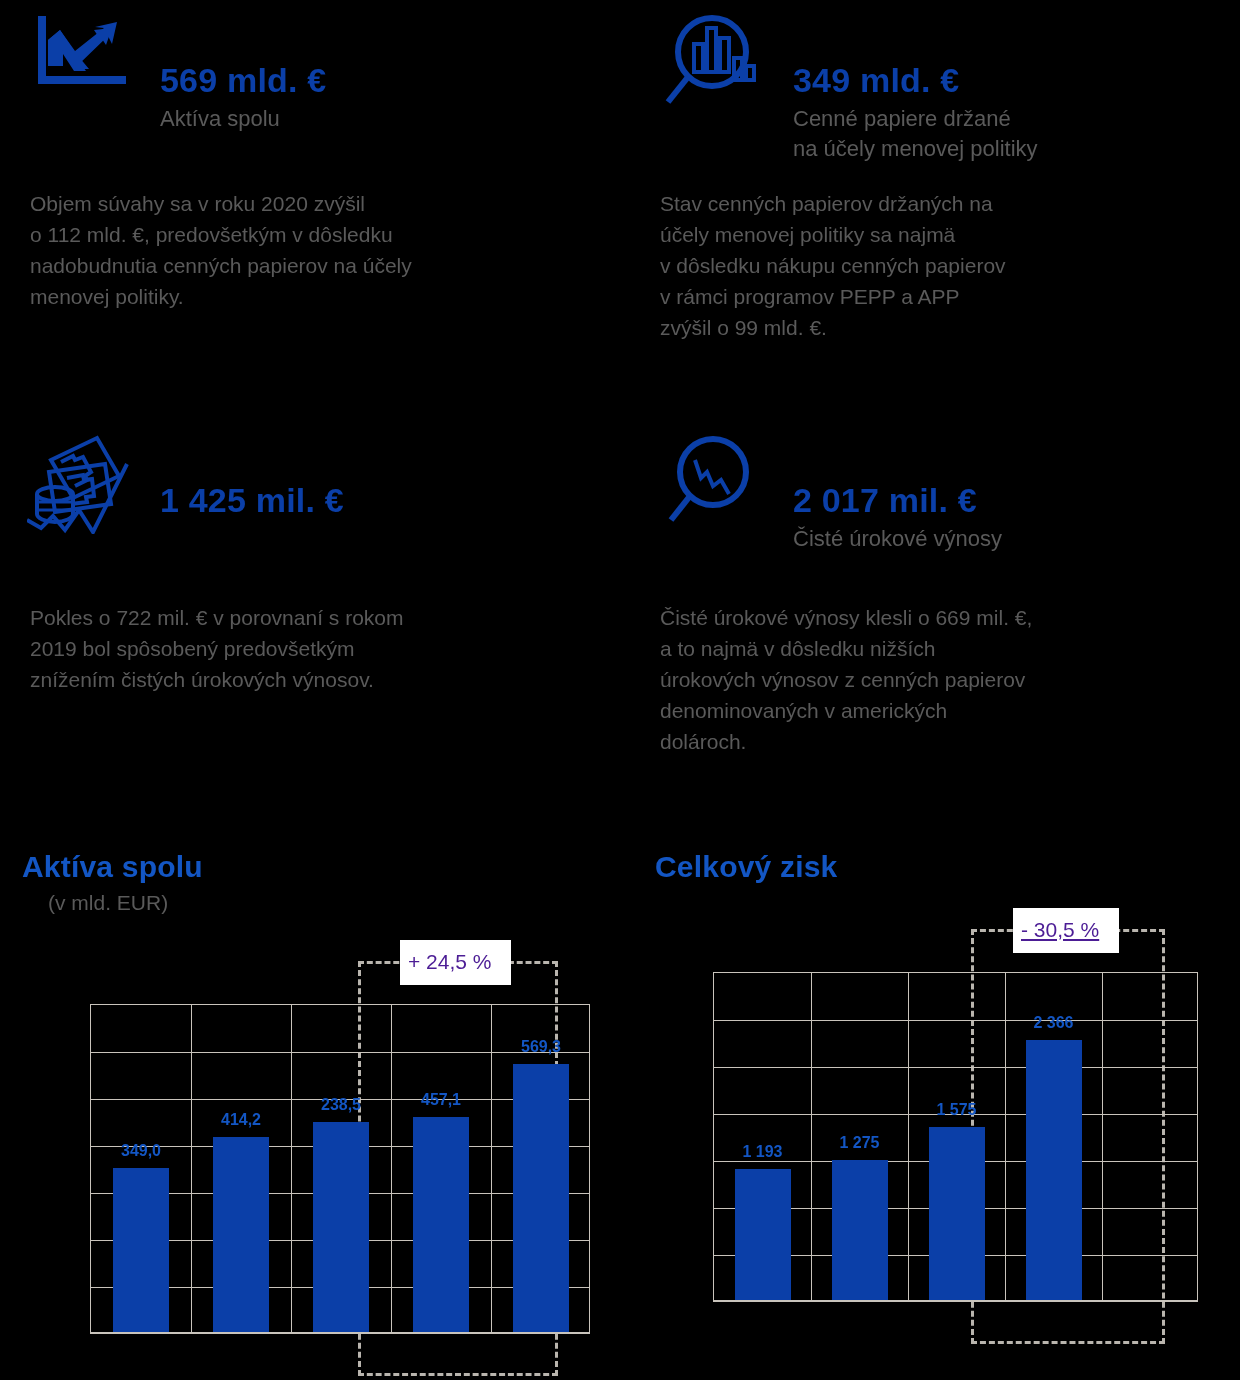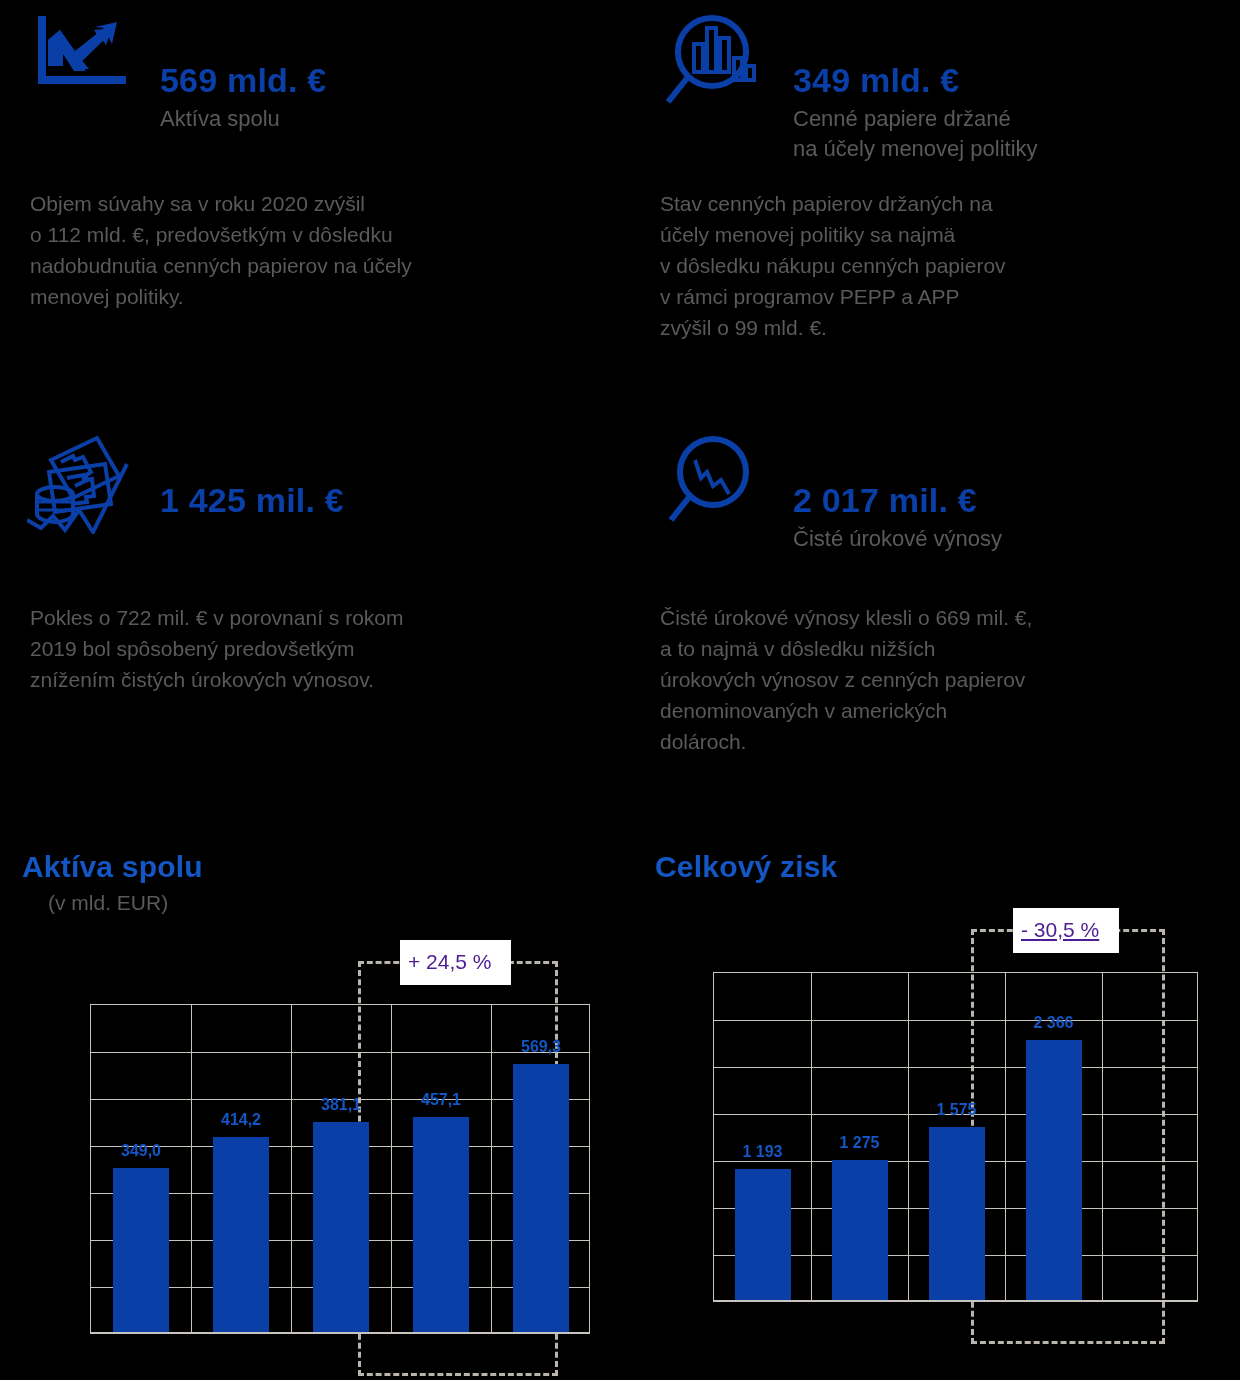--- a/index.html
+++ b/index.html
@@ -300,21 +300,21 @@
         <div class="bar-slot" style="left:0px; width:100px;">
           <div class="bar" style="height:164px;"></div>
           <div class="bar-label" style="bottom:170px;">349,0</div>
         </div>
         <div class="bar-slot" style="left:100px; width:100px;">
           <div class="bar" style="height:195px;"></div>
           <div class="bar-label" style="bottom:201px;">414,2</div>
         </div>
         <div class="bar-slot" style="left:200px; width:100px;">
           <div class="bar" style="height:210px;"></div>
-          <div class="bar-label" style="bottom:216px;">381,1</div>
+          <div class="bar-label" style="bottom:216px;">238,5</div>
         </div>
         <div class="bar-slot" style="left:300px; width:100px;">
           <div class="bar" style="height:215px;"></div>
           <div class="bar-label" style="bottom:221px;">457,1</div>
         </div>
         <div class="bar-slot" style="left:400px; width:100px;">
           <div class="bar" style="height:268px;"></div>
           <div class="bar-label" style="bottom:274px;">569,3</div>
         </div>
       </div>

